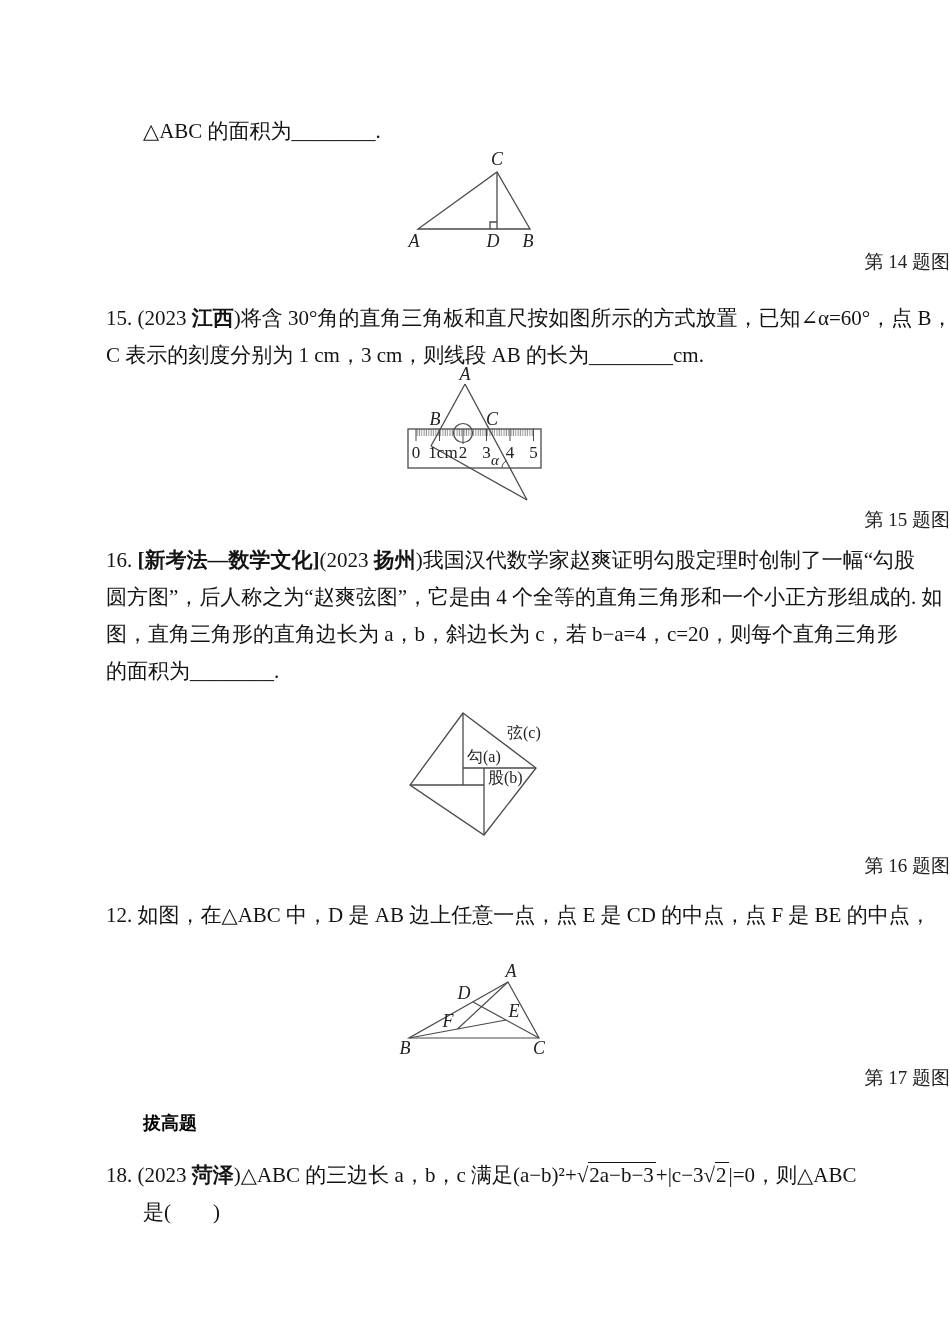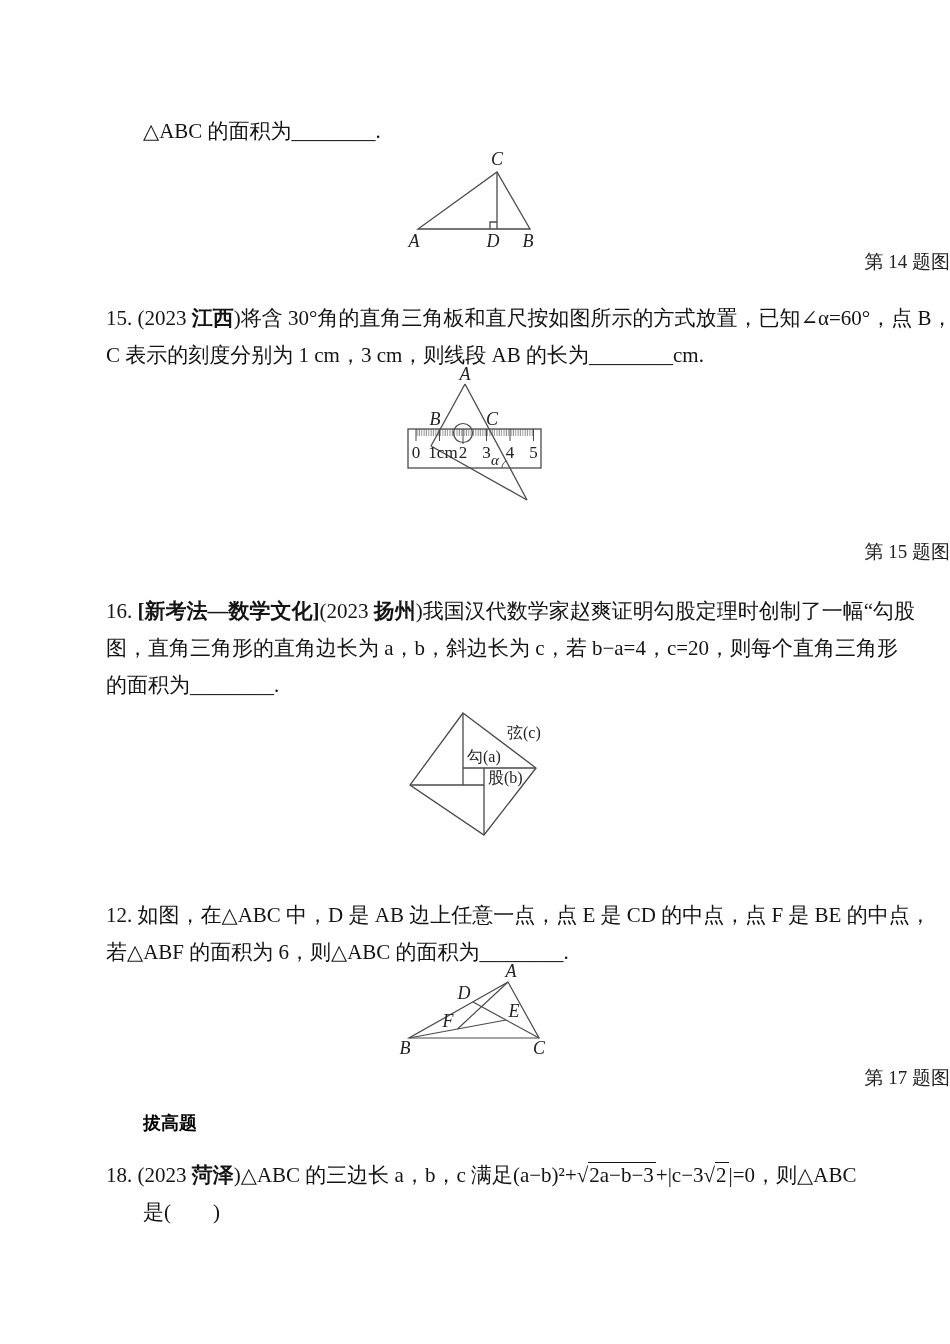--- a/index.html
+++ b/index.html
@@ -75,44 +75,45 @@
     <text class="num" x="45" y="88" text-anchor="middle">1cm</text>
     <text class="num" x="65" y="88" text-anchor="middle">2</text>
     <text class="num" x="88.5" y="88" text-anchor="middle">3</text>
     <text class="num" x="112" y="88" text-anchor="middle">4</text>
     <text class="num" x="135.5" y="88" text-anchor="middle">5</text>
     <text class="lbl" x="67" y="10" text-anchor="middle">A</text>
     <text class="lbl" x="37" y="55" text-anchor="middle">B</text>
     <text class="lbl" x="94" y="55" text-anchor="middle">C</text>
     <text class="lbl" x="97" y="95" text-anchor="middle" style="font-size:15px">α</text>
   </svg>
-  <div class="cap" style="top:540px">第 15 题图</div>
+  <div class="cap" style="top:508px">第 15 题图</div>
 
-  <div class="para" style="left:106px;top:593px">
+  <div class="para" style="left:106px;top:542px">
     <div class="ln"><span>16. </span><span class="b">[新考法—数学文化]</span><span>(2023 </span><span class="b">扬州</span><span>)我国汉代数学家赵爽证明勾股定理时创制了一幅“勾股</span></div>
+    <div class="ln">圆方图”，后人称之为“赵爽弦图”，它是由 4 个全等的直角三角形和一个小正方形组成的. 如</div>
     <div class="ln">图，直角三角形的直角边长为 a，b，斜边长为 c，若 b−a=4，c=20，则每个直角三角形</div>
     <div class="ln">的面积为________.</div>
   </div>
 
   <svg style="left:393px;top:702px" width="165" height="145" viewBox="0 0 165 145">
     <g stroke="#4a4a4a" stroke-width="1.3" fill="none">
       <polygon points="70,11 143,66 91,133 17,83"></polygon>
       <line x1="70" y1="11" x2="70" y2="83"></line>
       <line x1="143" y1="66" x2="70" y2="66"></line>
       <line x1="91" y1="66" x2="91" y2="133"></line>
       <line x1="17" y1="83" x2="91" y2="83"></line>
     </g>
     <text class="clab" x="114" y="36">弦(c)</text>
     <text class="clab" x="74" y="60">勾(a)</text>
     <text class="clab" x="95" y="81">股(b)</text>
   </svg>
+  <div class="cap" style="top:854px">第 16 题图</div>
 
   <div class="para" style="left:106px;top:897px">
     <div class="ln">12. 如图，在△ABC 中，D 是 AB 边上任意一点，点 E 是 CD 的中点，点 F 是 BE 的中点，</div>
-    <div class="ln">若△ABF 的面积为 6，则△ABC 的面积为________.</div>
   </div>
 
   <svg style="left:393px;top:966px" width="170" height="100" viewBox="0 0 170 100">
     <g stroke="#4a4a4a" stroke-width="1.2" fill="none">
       <polygon points="115,16 16,72 146,72"></polygon>
       <line x1="80" y1="36" x2="146" y2="72"></line>
       <line x1="16" y1="72" x2="113" y2="54"></line>
       <line x1="115" y1="16" x2="64.5" y2="63"></line>
     </g>
     <text class="lbl" x="118" y="11" text-anchor="middle">A</text>

